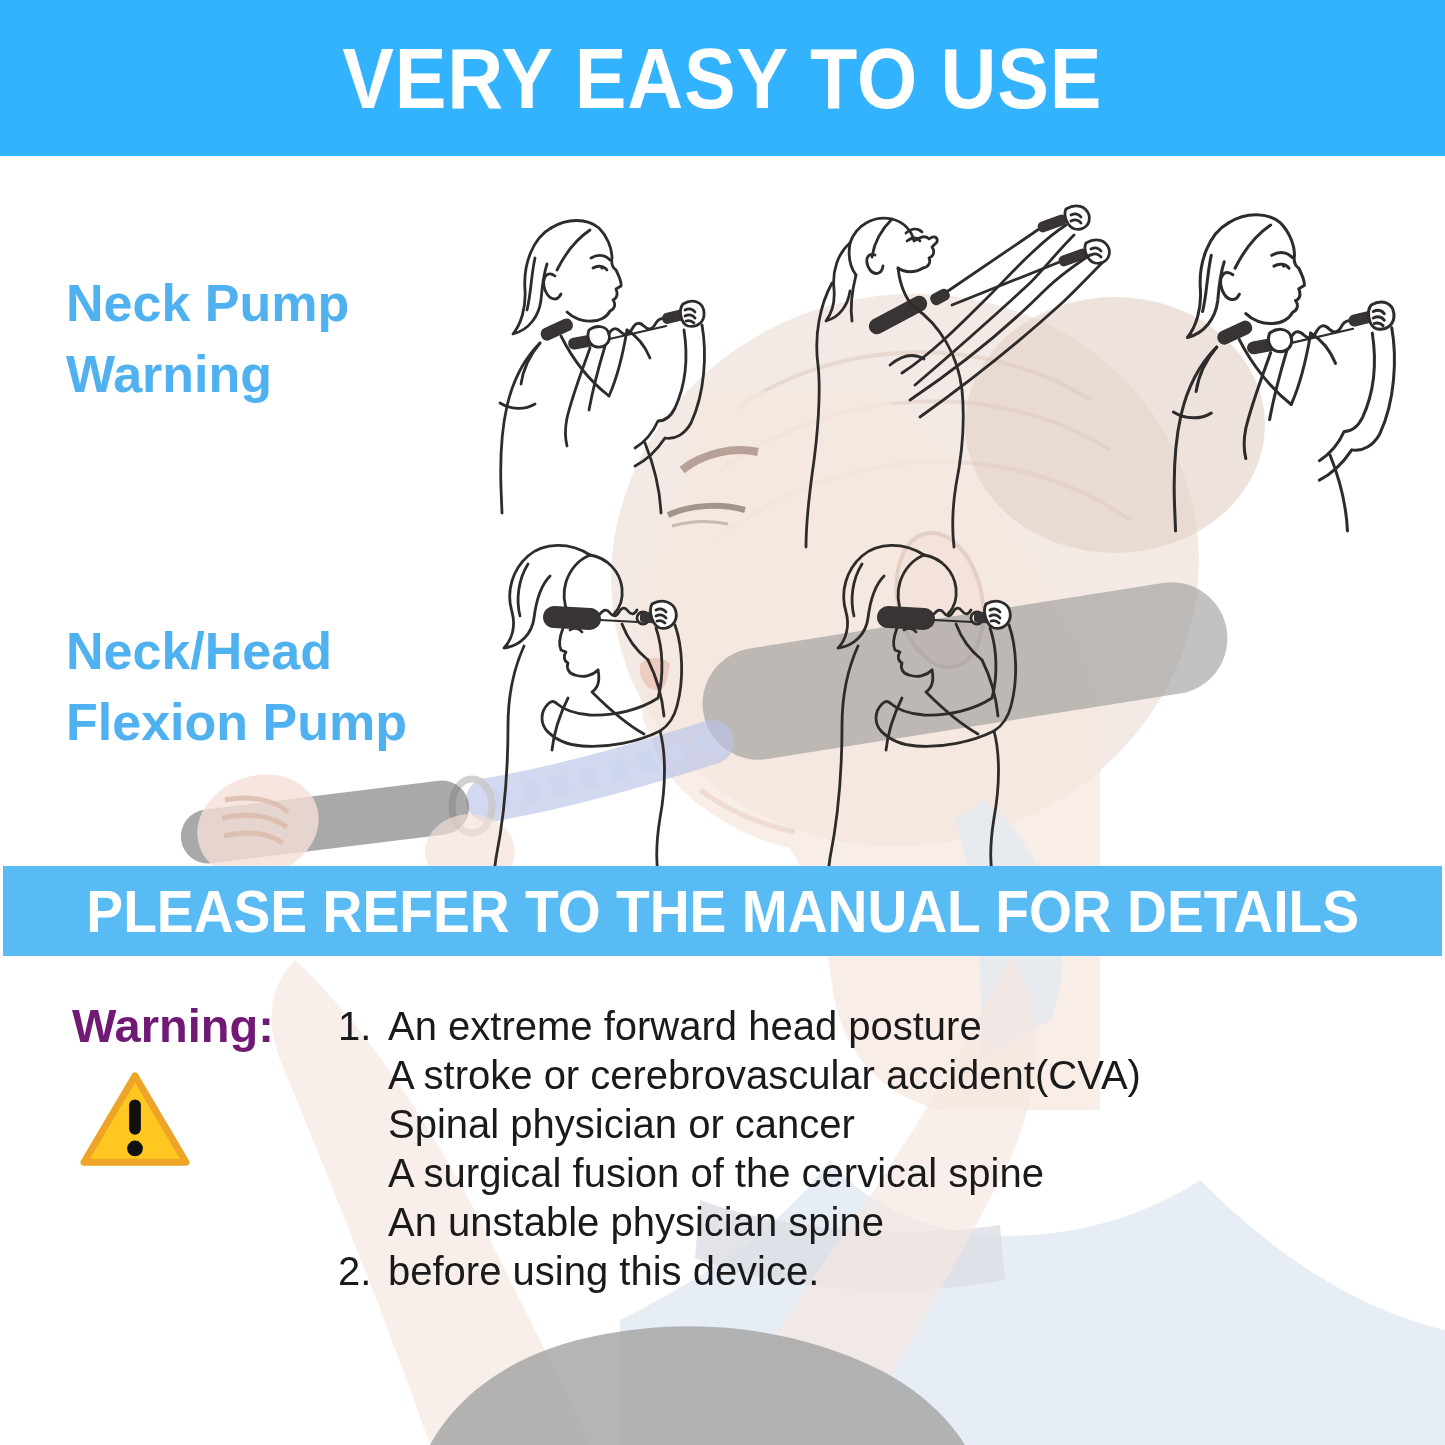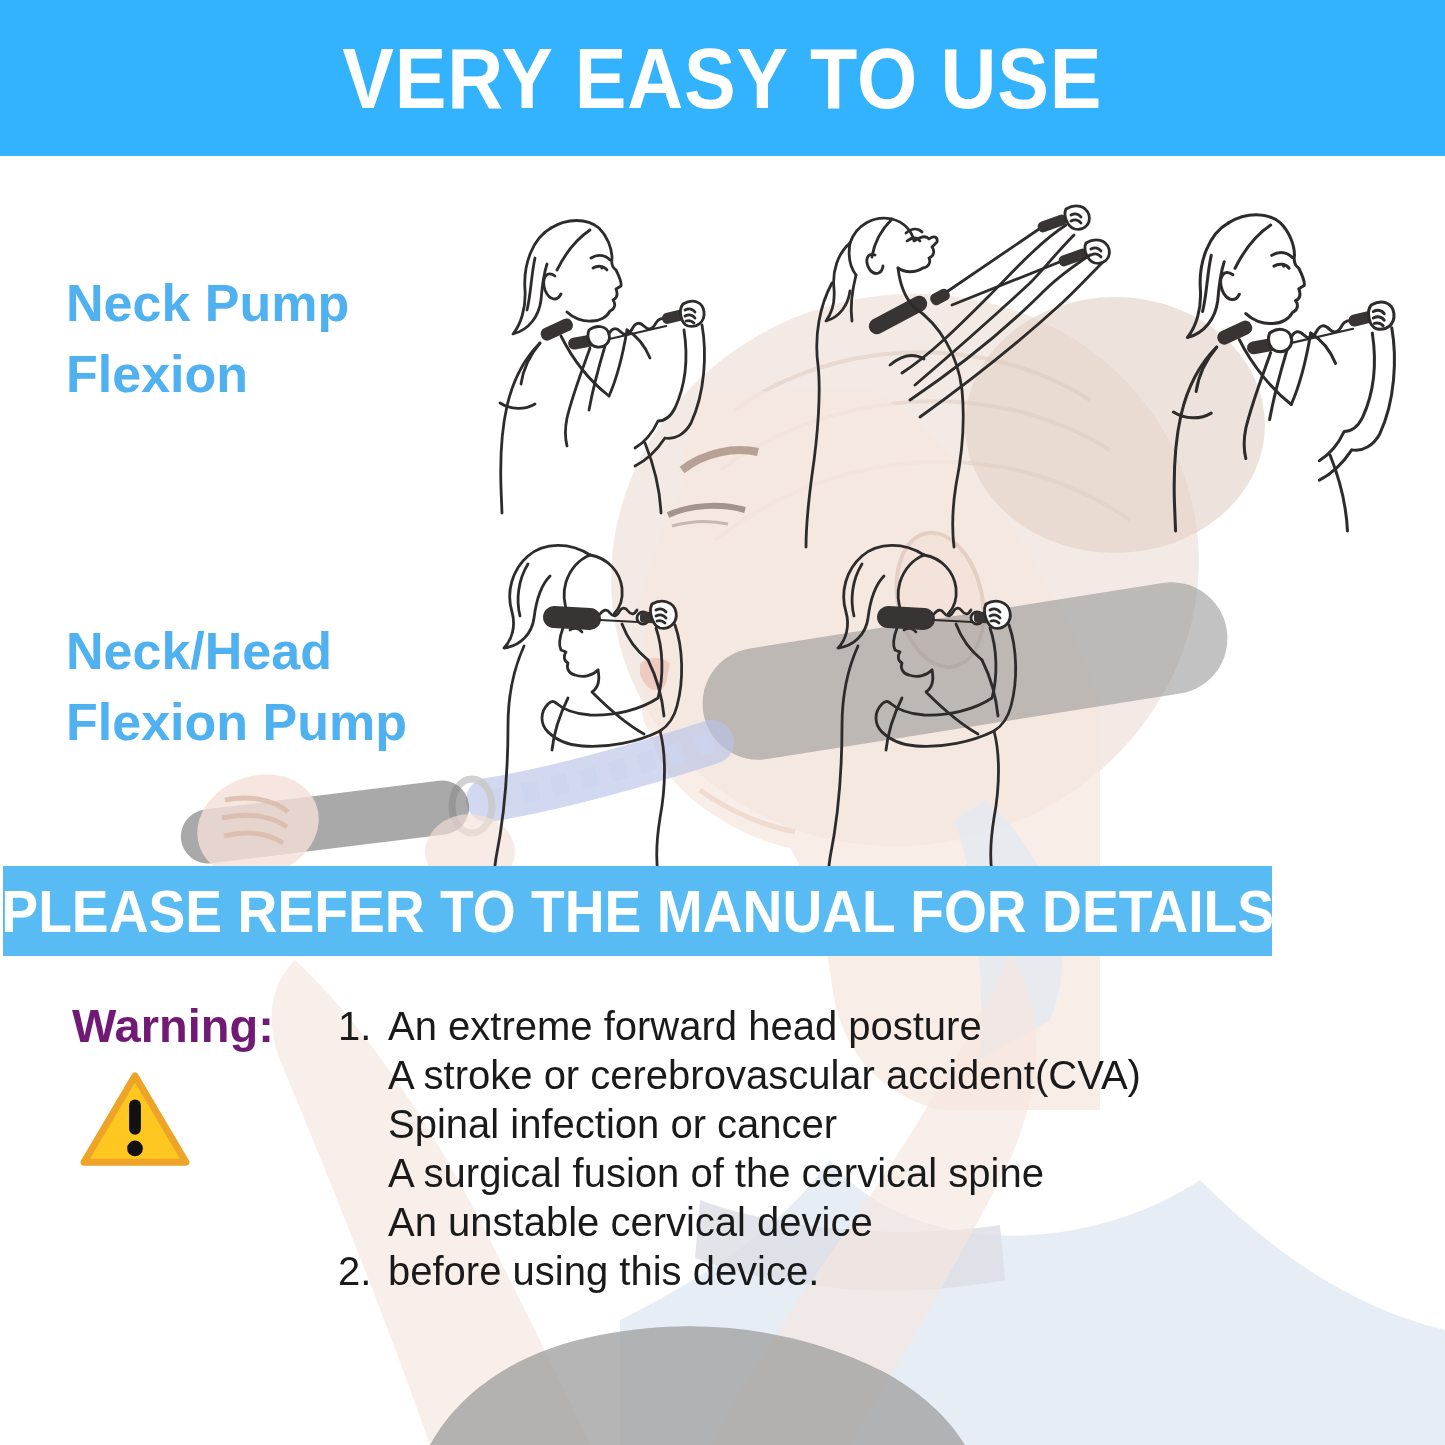--- a/index.html
+++ b/index.html
@@ -11,21 +11,21 @@
   
   .top-banner{
     position:absolute;left:0;top:0;width:1445px;height:156px;background:#33b3fe;
     display:flex;align-items:center;justify-content:center;z-index:4;
   }
   .top-banner .condensed{
     display:inline-block;color:#fff;font-weight:bold;font-size:86px;letter-spacing:1px;
     transform:scaleX(.9);white-space:nowrap;
   }
   .ribbon{
-    position:absolute;left:3px;top:866px;width:1269px;height:90px;background:#58bbf4;
+    position:absolute;left:3px;top:866px;width:1439px;height:90px;background:#58bbf4;
     display:flex;align-items:center;justify-content:center;z-index:4;
   }
   .ribbon .condensed{
     display:inline-block;color:#fff;font-weight:bold;font-size:60px;letter-spacing:0px;
     transform:scaleX(.92);white-space:nowrap;
   }
   
   .blue-label{
     position:absolute;left:66px;z-index:3;color:#4fb1ef;font-weight:bold;
     font-size:52px;line-height:71px;letter-spacing:0;
@@ -109,21 +109,21 @@
       <ellipse cx="470" cy="852" rx="45" ry="38" fill="#f4e0d7" opacity="0.65"></ellipse>
     </g>
   </svg>
 
   <header class="top-banner">
     <span class="condensed">VERY EASY TO USE</span>
   </header>
 
   <div class="blue-label label-neck-pump">
     <div>Neck Pump</div>
-    <div>Flexion</div>
+    <div>Warning</div>
   </div>
   <div class="blue-label label-flexion">
     <div>Neck/Head</div>
     <div>Flexion Pump</div>
   </div>
 
   <svg class="fig" style="left:495px;top:218px;width:210px;height:295px" viewBox="0 0 210 295">
     <g id="figA-g" stroke="#2e2b2b" stroke-width="2.8" fill="none" stroke-linecap="round" stroke-linejoin="round">
 
       <path d="M56,10 C38,20 28,46 30,72 C31,90 26,106 18,116 C34,112 44,98 46,82 C47,70 48,58 52,46"></path>
@@ -256,23 +256,23 @@
     <rect x="54" y="34" width="12" height="36" rx="6" fill="#111"></rect>
     <circle cx="60" cy="84" r="8" fill="#111"></circle>
   </svg>
 
   <div class="warning-list">
     <div class="warn-item">
       <div class="warn-num">1.</div>
       <div class="warn-lines">
         <div>An extreme forward head posture</div>
         <div>A stroke or cerebrovascular accident(CVA)</div>
-        <div>Spinal infection or cancer</div>
+        <div>Spinal physician or cancer</div>
         <div>A surgical fusion of the cervical spine</div>
-        <div>An unstable cervical device</div>
+        <div>An unstable physician spine</div>
       </div>
     </div>
     <div class="warn-item">
       <div class="warn-num">2.</div>
       <div class="warn-lines">
         <div>before using this device.</div>
       </div>
     </div>
   </div>
 

